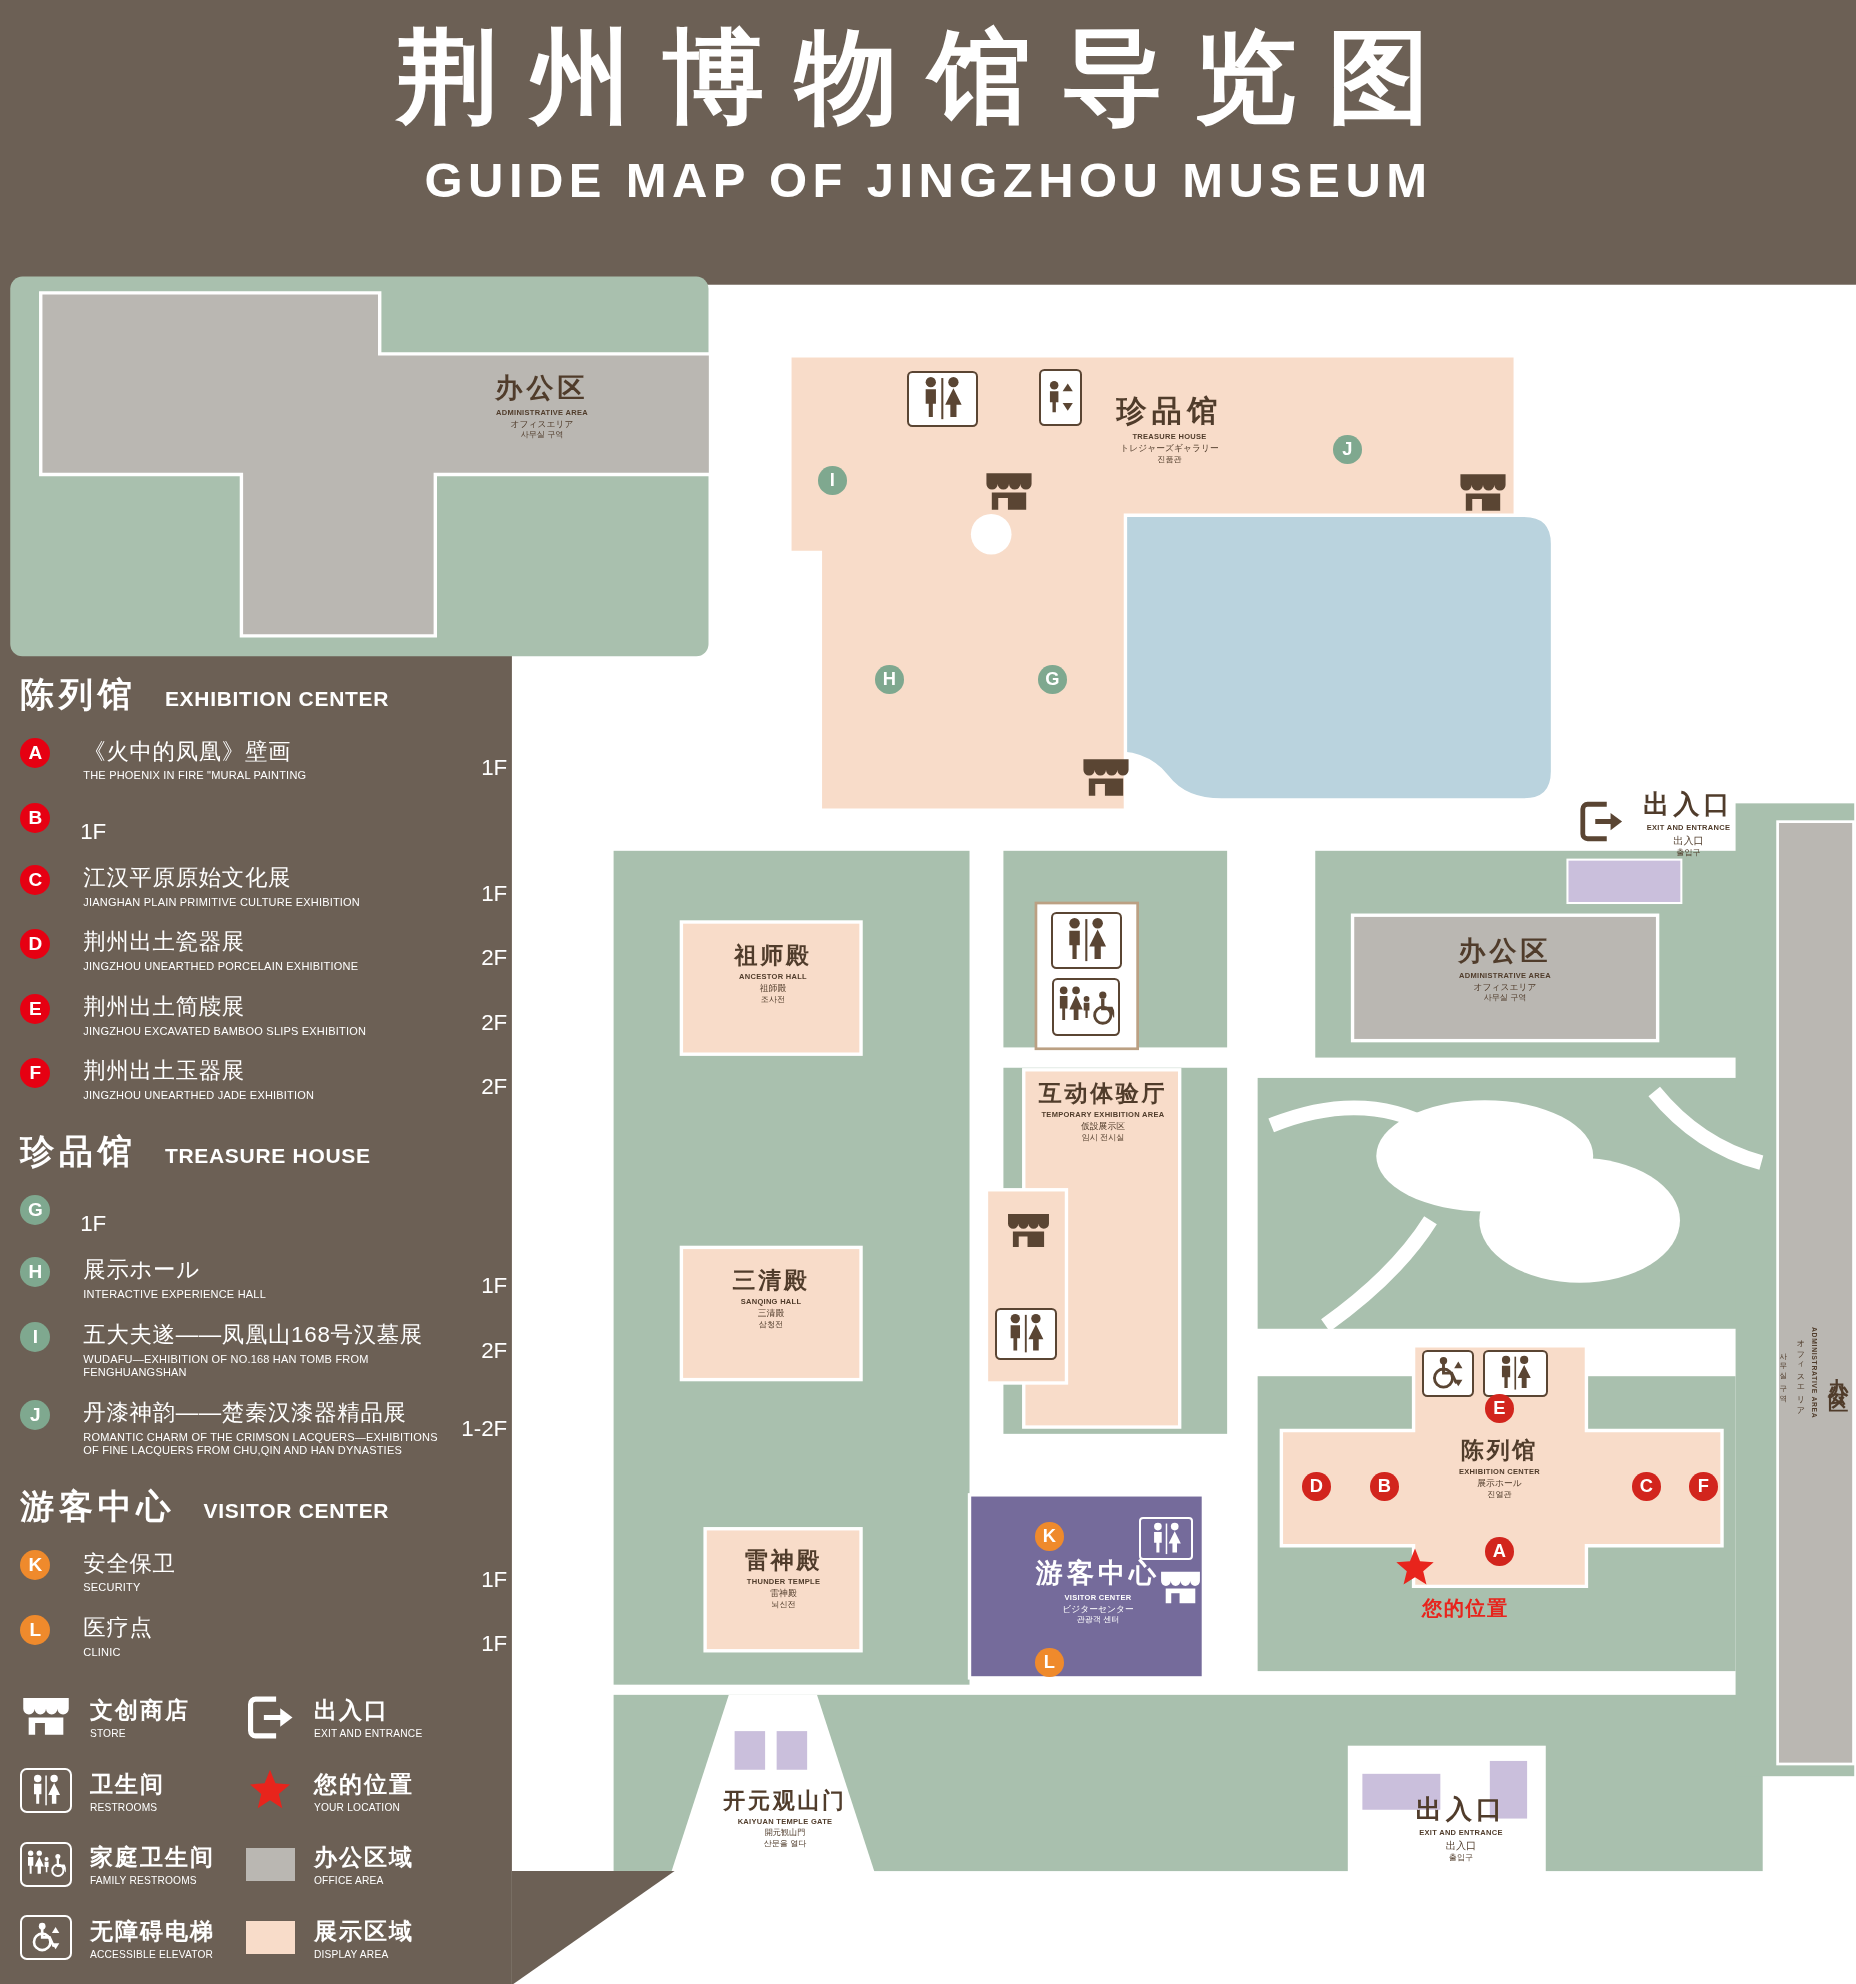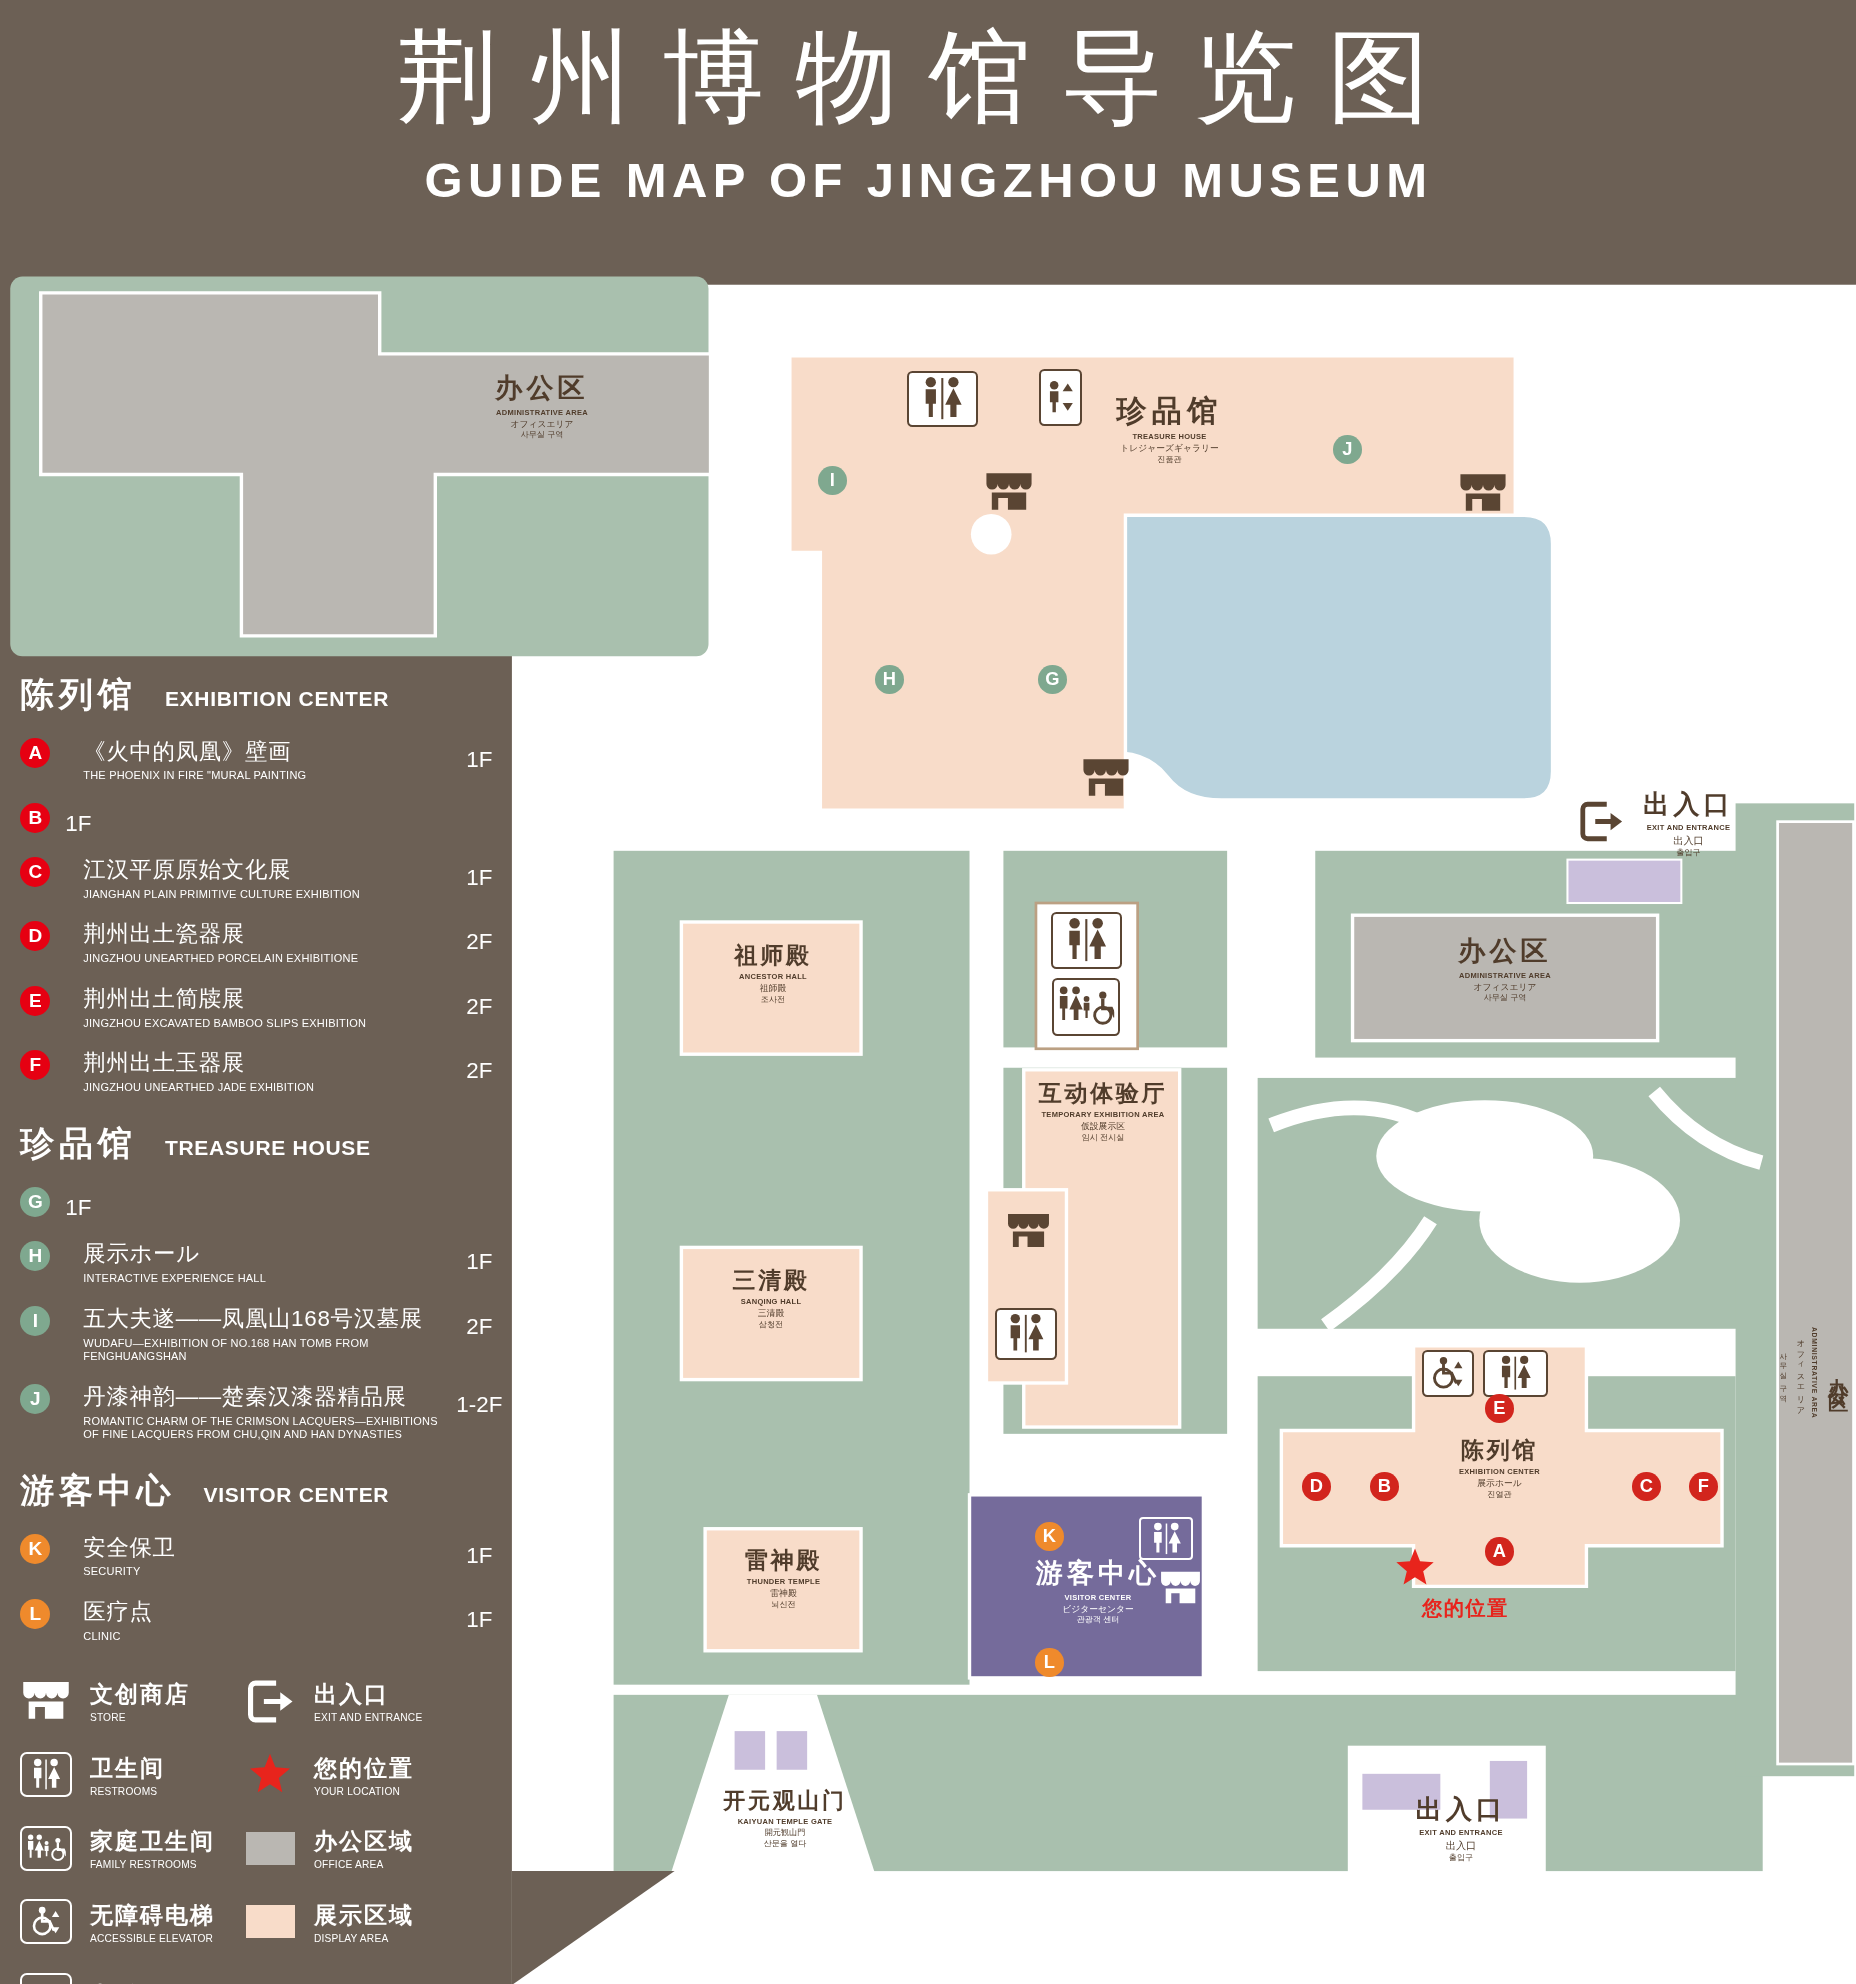--- a/index.html
+++ b/index.html
@@ -1,19 +1,19 @@
 <!DOCTYPE html>
 <html style="font-size:11px"><head>
 <meta charset="utf-8">
 <style>
   *{margin:0;padding:0;box-sizing:border-box}
   body{background:#6C6055;font-family:"Liberation Sans","DejaVu Sans",sans-serif}
   .canvas{position:relative;width:1857px;height:1985px;background:#6C6055;overflow:hidden}
   .title-zh{position:absolute;top:9.5px;left:0;width:100%;text-align:center;color:#fff;
-    font-size:102px;font-weight:normal;letter-spacing:31px;white-space:nowrap}
+    font-size:102px;font-weight:bold;letter-spacing:31px;white-space:nowrap}
   .title-en{position:absolute;top:152px;left:0;width:100%;text-align:center;color:#fff;
     font-size:49px;font-weight:bold;letter-spacing:5.4px;white-space:nowrap}
   svg.map{position:absolute;left:0;top:0;z-index:1}
   
   .blabel{position:absolute;text-align:center;color:#503C2B;line-height:1.28;z-index:3}
   .blabel .zh{display:block;font-weight:bold;font-size:23px;letter-spacing:2.7px}
   .blabel .zh.xl{font-size:30px;letter-spacing:5.4px}
   .blabel .zh.lg{font-size:27px;letter-spacing:4.1px}
   .blabel .en{display:block;font-size:7.5px;font-weight:bold;letter-spacing:0.3px;margin-top:2px}
   .blabel .jp{display:block;font-size:8.8px;margin-top:1.4px}
@@ -50,21 +50,21 @@
   .lsec-h:first-child{margin-top:0}
   .lsec-h .zh{font-size:34px;font-weight:bold;letter-spacing:4.7px}
   .lsec-h .en{font-size:21px;font-weight:bold;letter-spacing:0.7px}
   .li{display:flex;align-items:flex-start;margin-bottom:17px}
   .li .dot{flex:0 0 30px;height:30px;border-radius:50%;display:flex;align-items:center;
     justify-content:center;font-weight:bold;font-size:19px;margin-top:2.7px}
   .dot.red{background:#E60012}.dot.grn{background:#7FA88F}.dot.org{background:#EF8A2C}
   .li .txt{flex:1;margin-left:33px;min-width:0}
   .li .zh{display:block;font-size:22.4px;letter-spacing:0.7px}
   .li .en{display:block;font-size:11px;letter-spacing:0.2px;margin-top:2.7px;line-height:1.25}
-  .li .fl{flex:0 0 56px;font-size:22.4px;margin-top:11px;text-align:center}
+  .li .fl{flex:0 0 56px;font-size:22.4px;margin-top:19px;text-align:right}
   .sym-grid{display:grid;grid-template-columns:224px 1fr;row-gap:28.5px;margin-top:35px}
   .sym{display:flex;align-items:center;gap:17.6px}
   .sym .sic{flex:0 0 52px;height:45px;display:flex;align-items:center;justify-content:center;color:#fff}
   .sic.box{border:2px solid #fff;border-radius:6.8px;padding:4.1px}
   .sic svg{width:100%;height:100%}
   .sym .zh{display:block;font-size:23px;font-weight:bold;letter-spacing:2px}
   .sym .en{display:block;font-size:10.2px;margin-top:2px;letter-spacing:0.2px}
   .swatch{width:49px;height:33px;display:block}
   .swatch.office{background:#BAB7B2}.swatch.display{background:#F8DCC9}
   .sic.star{color:#E8241C}

